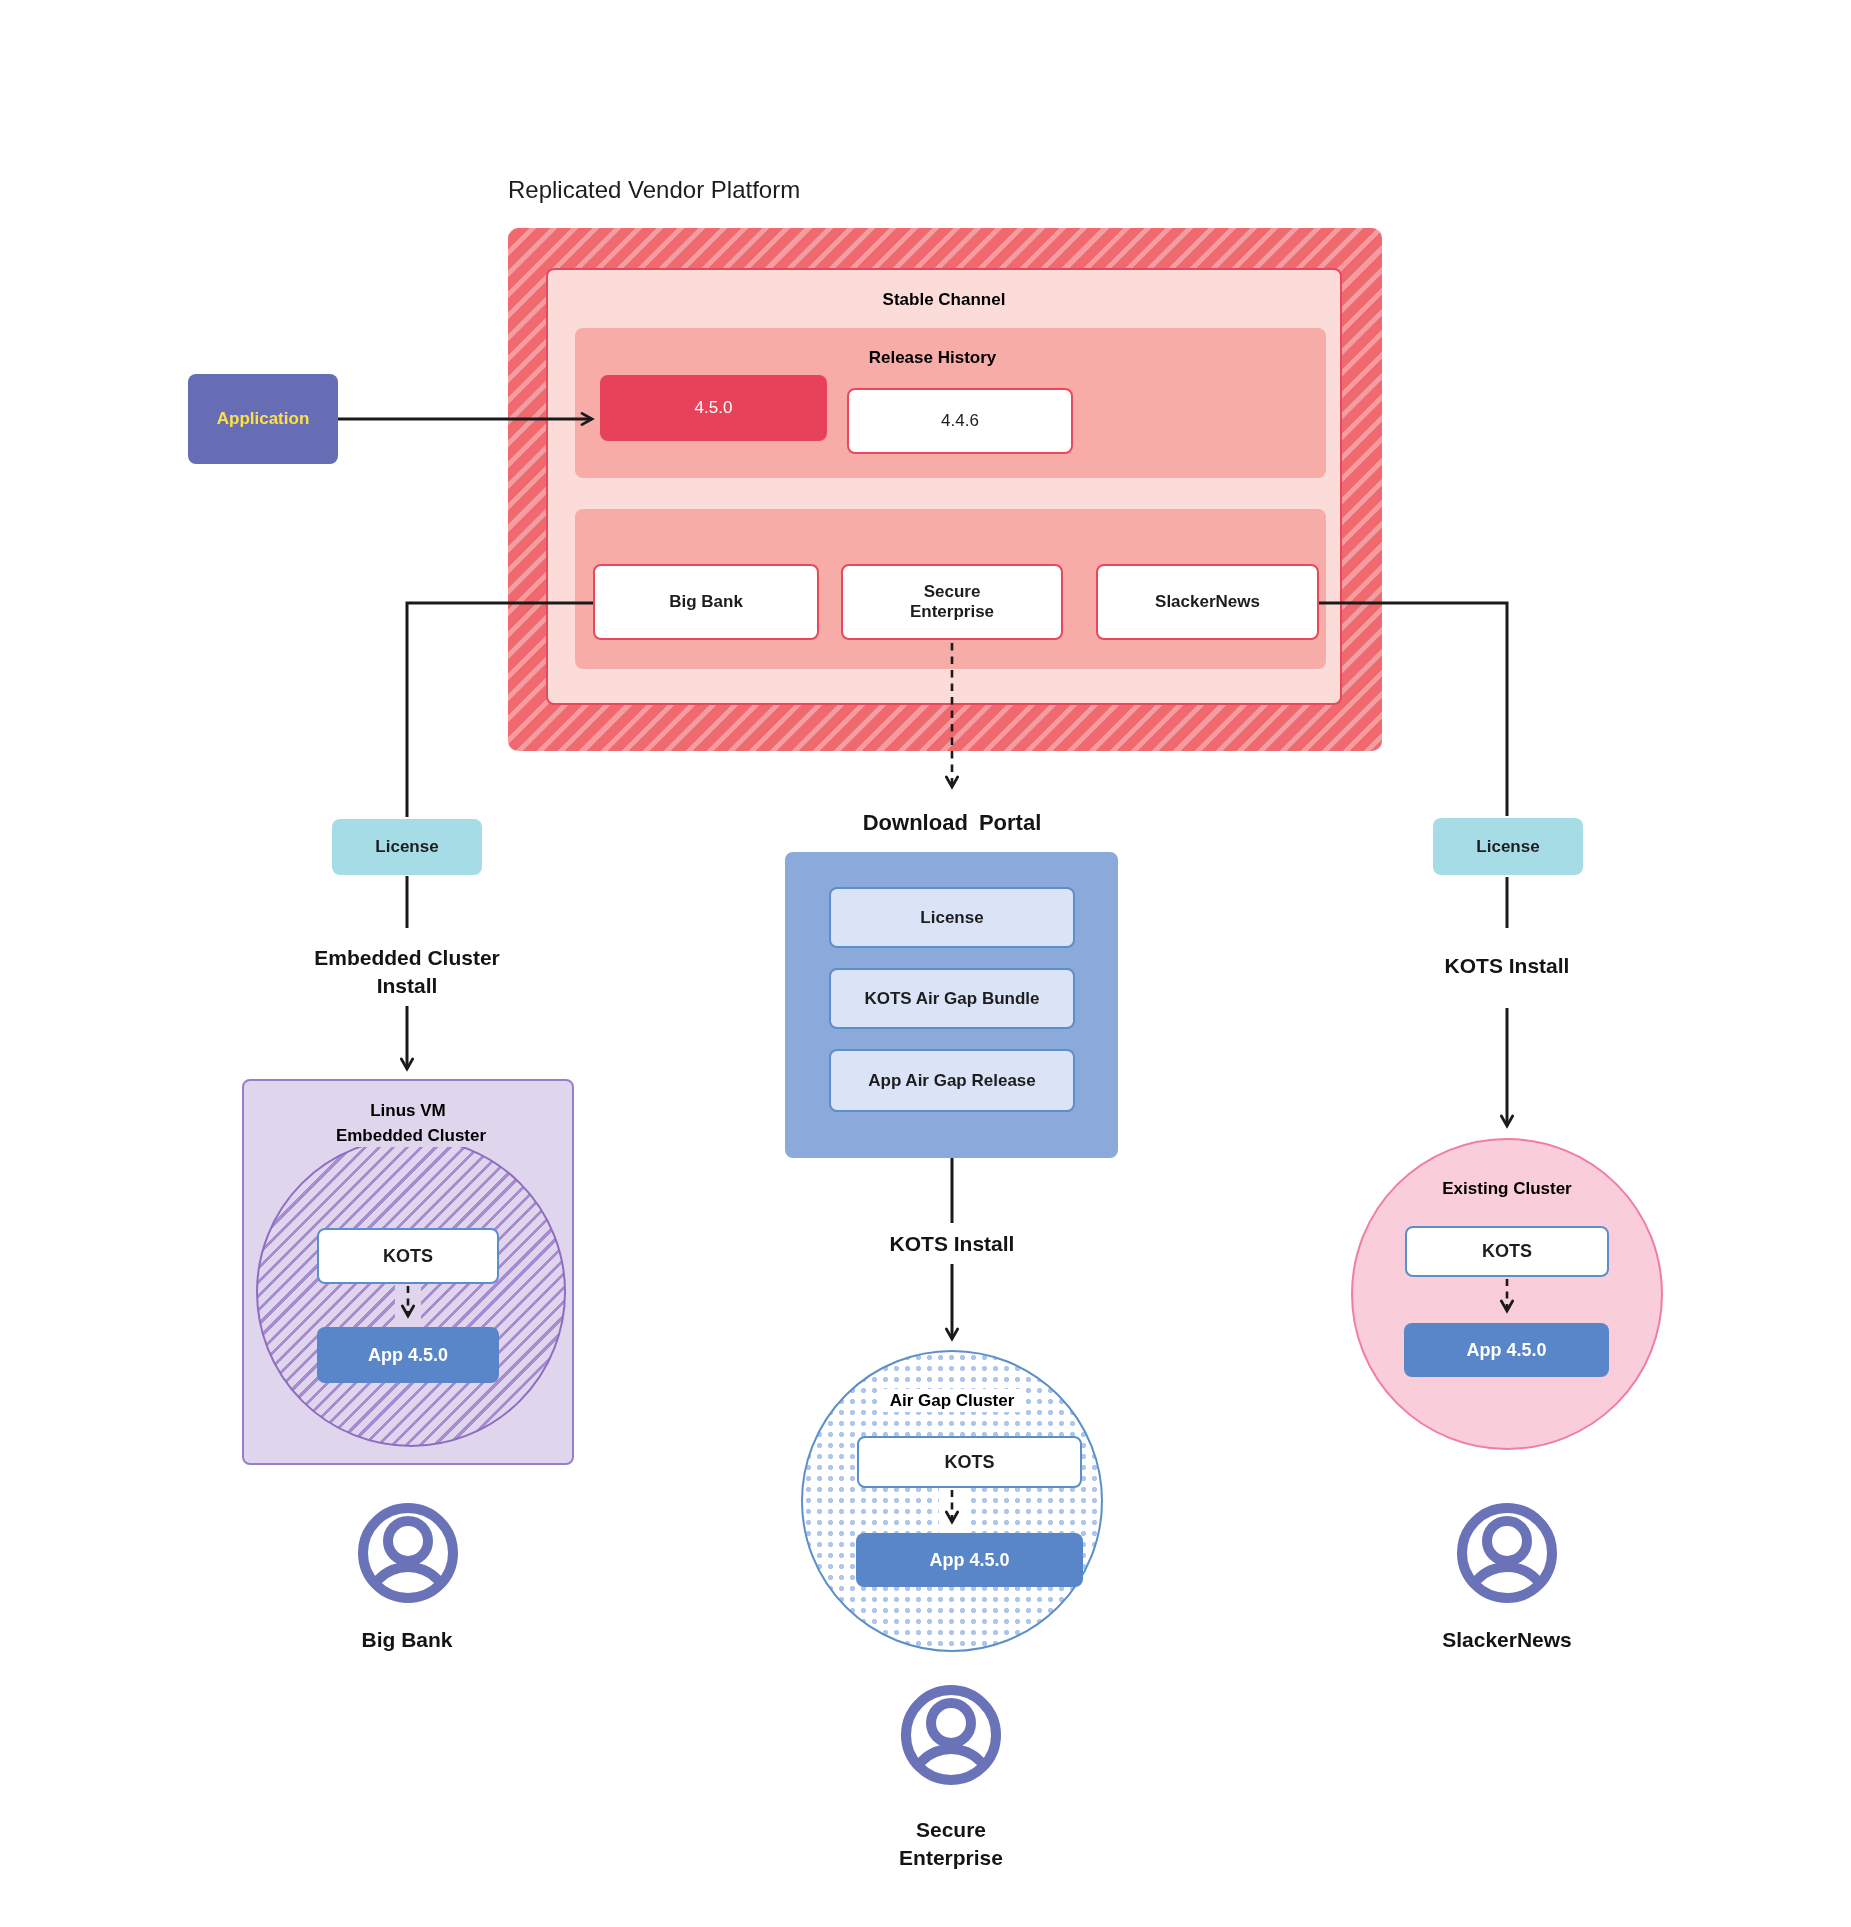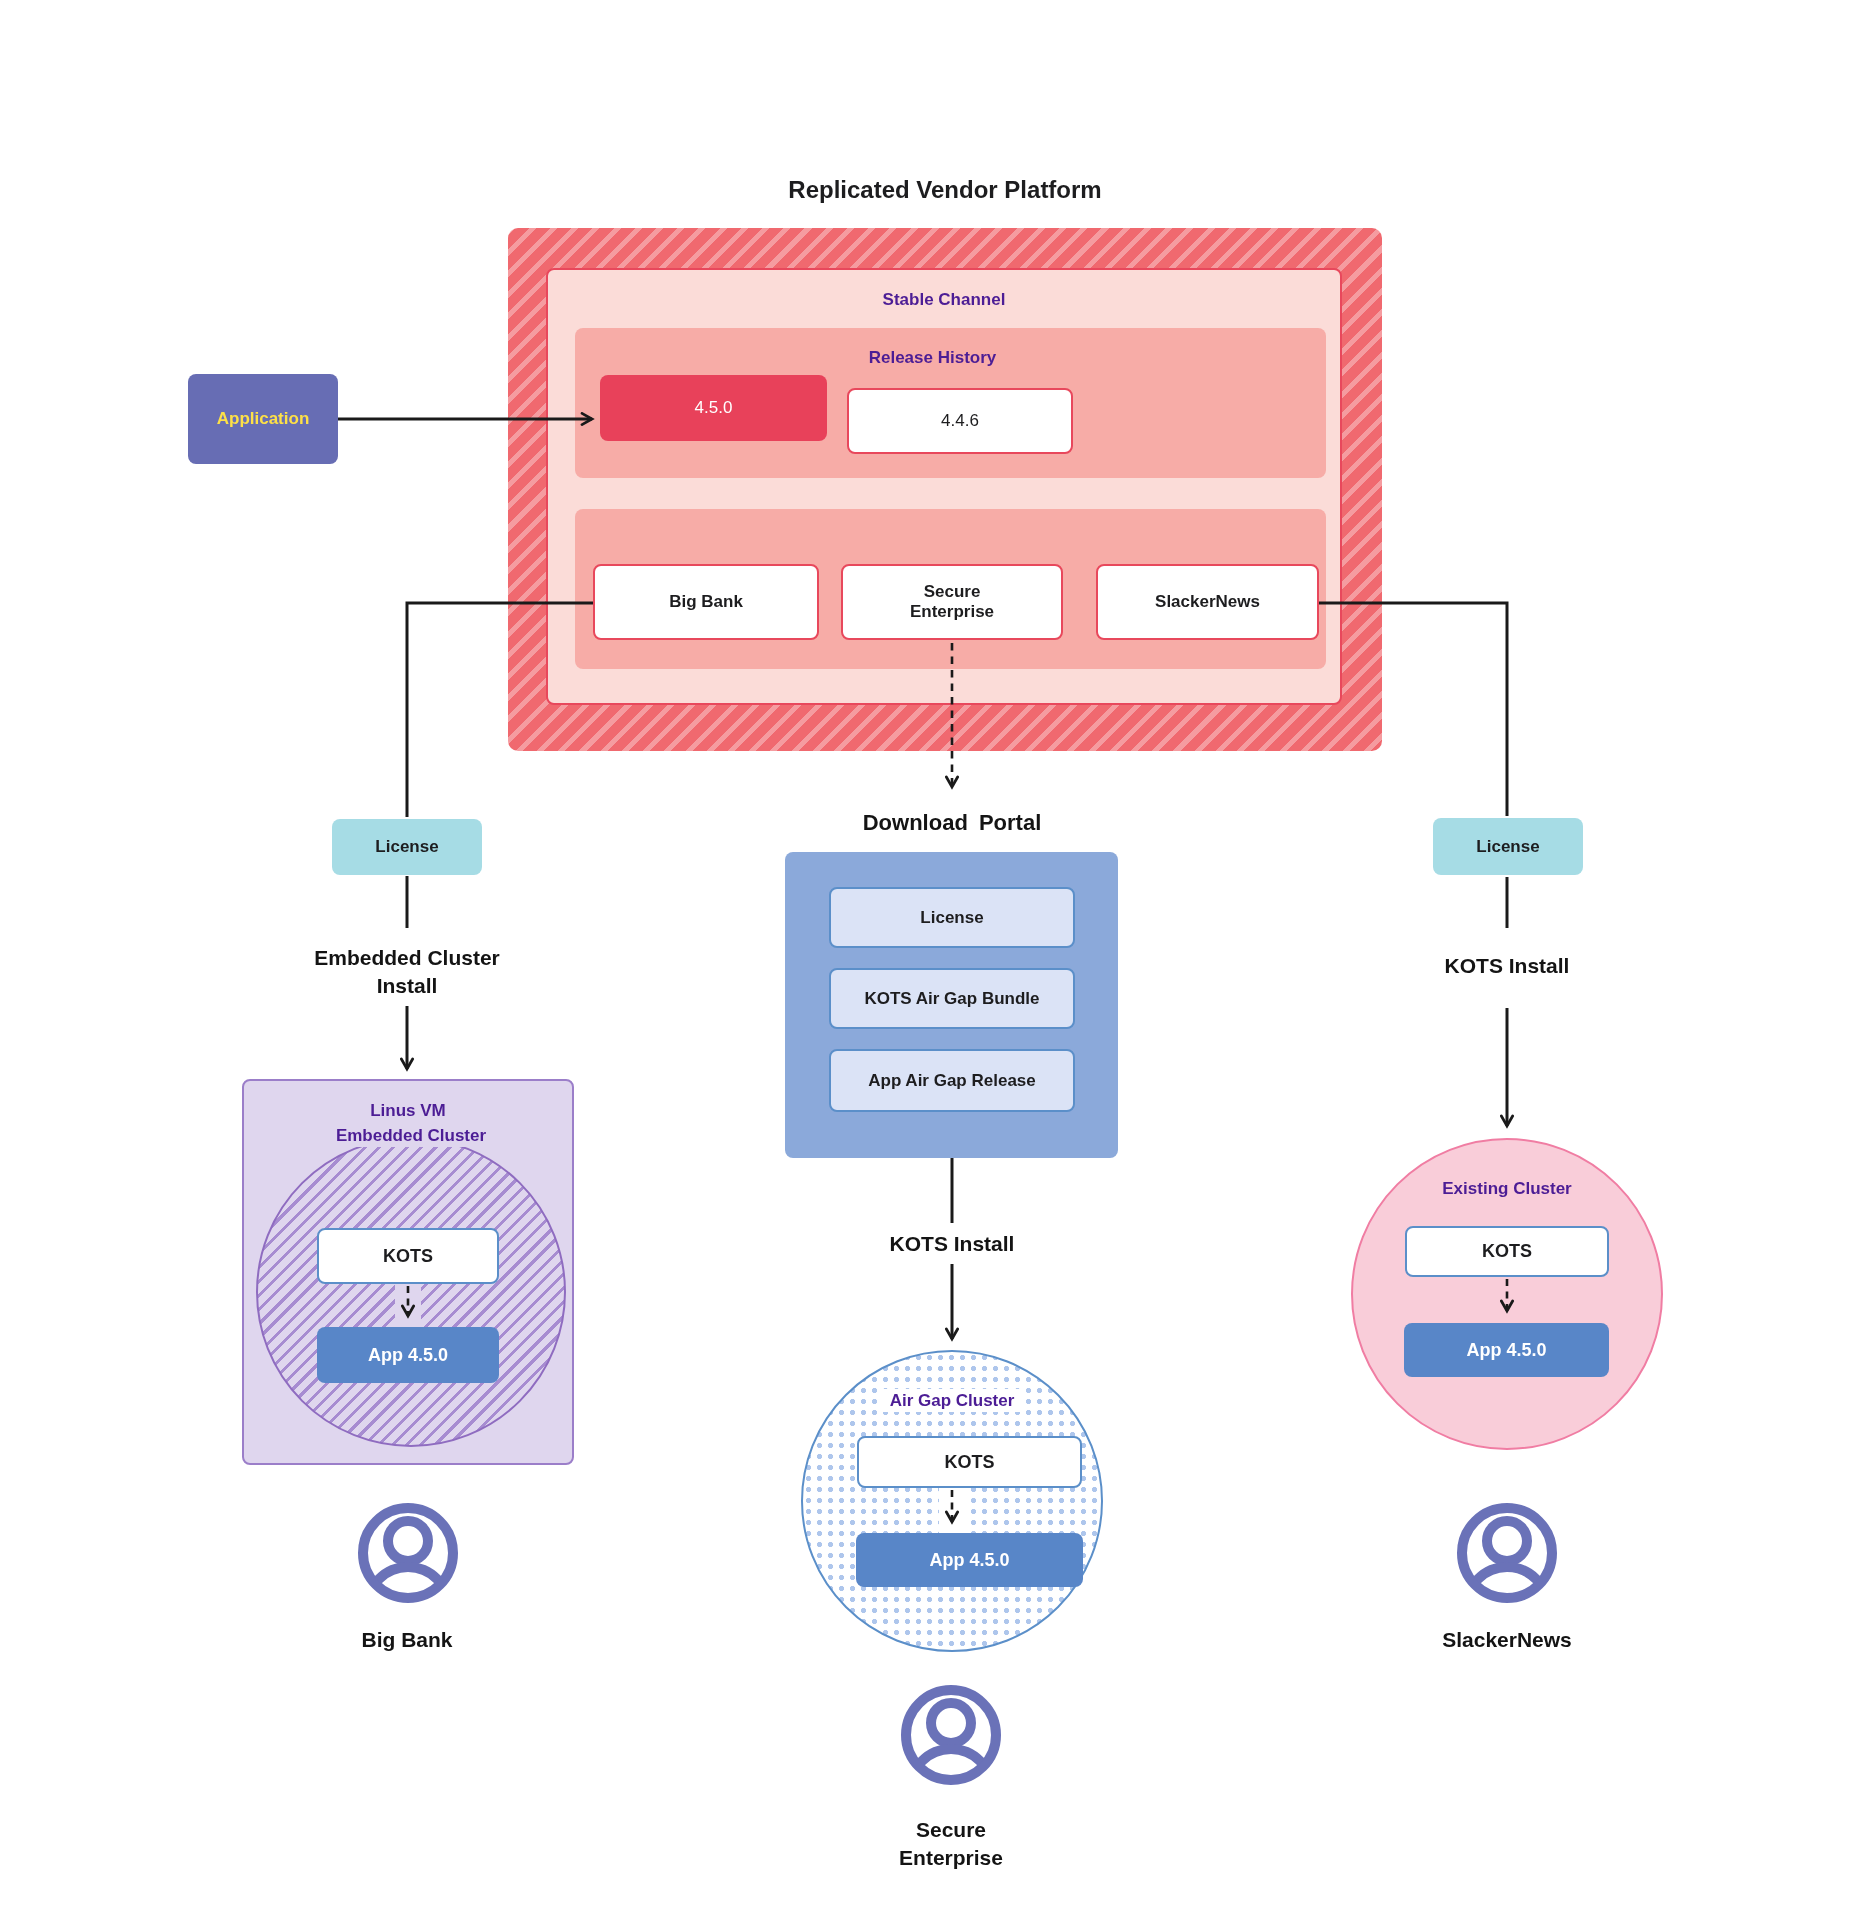--- a/index.html
+++ b/index.html
@@ -3,24 +3,24 @@
 <meta charset="utf-8">
 <style>
   * { margin:0; padding:0; box-sizing:border-box; }
   html,body { background:#ffffff; }
   #canvas {
     position:relative; width:1851px; height:1927px; background:#ffffff;
     font-family:"Liberation Sans", sans-serif; color:#1d1d1f; overflow:hidden;
   }
   .abs { position:absolute; }
   .box { position:absolute; display:flex; align-items:center; justify-content:center; text-align:center; }
-  .hdr { position:absolute; text-align:center; font-weight:600; font-size:17px; color:#4c1d95; }
+  .hdr { position:absolute; text-align:center; font-weight:600; font-size:17px; color:#000000; }
   .seclabel { position:absolute; text-align:center; font-weight:600; font-size:21px; color:#141414; }
 
-  #title { left:508px; top:176px; width:874px; position:absolute; text-align:center; font-size:24px; font-weight:700; }
+  #title { left:508px; top:176px; width:874px; position:absolute; font-size:24px; font-weight:400; }
 
   
   #outer { left:508px; top:228px; width:874px; height:523px; border-radius:10px;
     background:repeating-linear-gradient(135deg, #F59CA0 0 5px, #F0696F 5px 15px); }
   #stable { left:546px; top:268px; width:796px; height:437px; background:#FBDCD8;
     border:2px solid #E8485C; border-radius:8px; }
   #stable-label { left:546px; top:290px; width:796px; }
   #release { left:575px; top:328px; width:751px; height:150px; background:#F7ACA7; border-radius:8px; }
   #release-label { left:553px; top:348px; width:751px;padding-left:8px; }
   #v450 { left:600px; top:375px; width:227px; height:66px; background:#E8415A; border-radius:8px;

